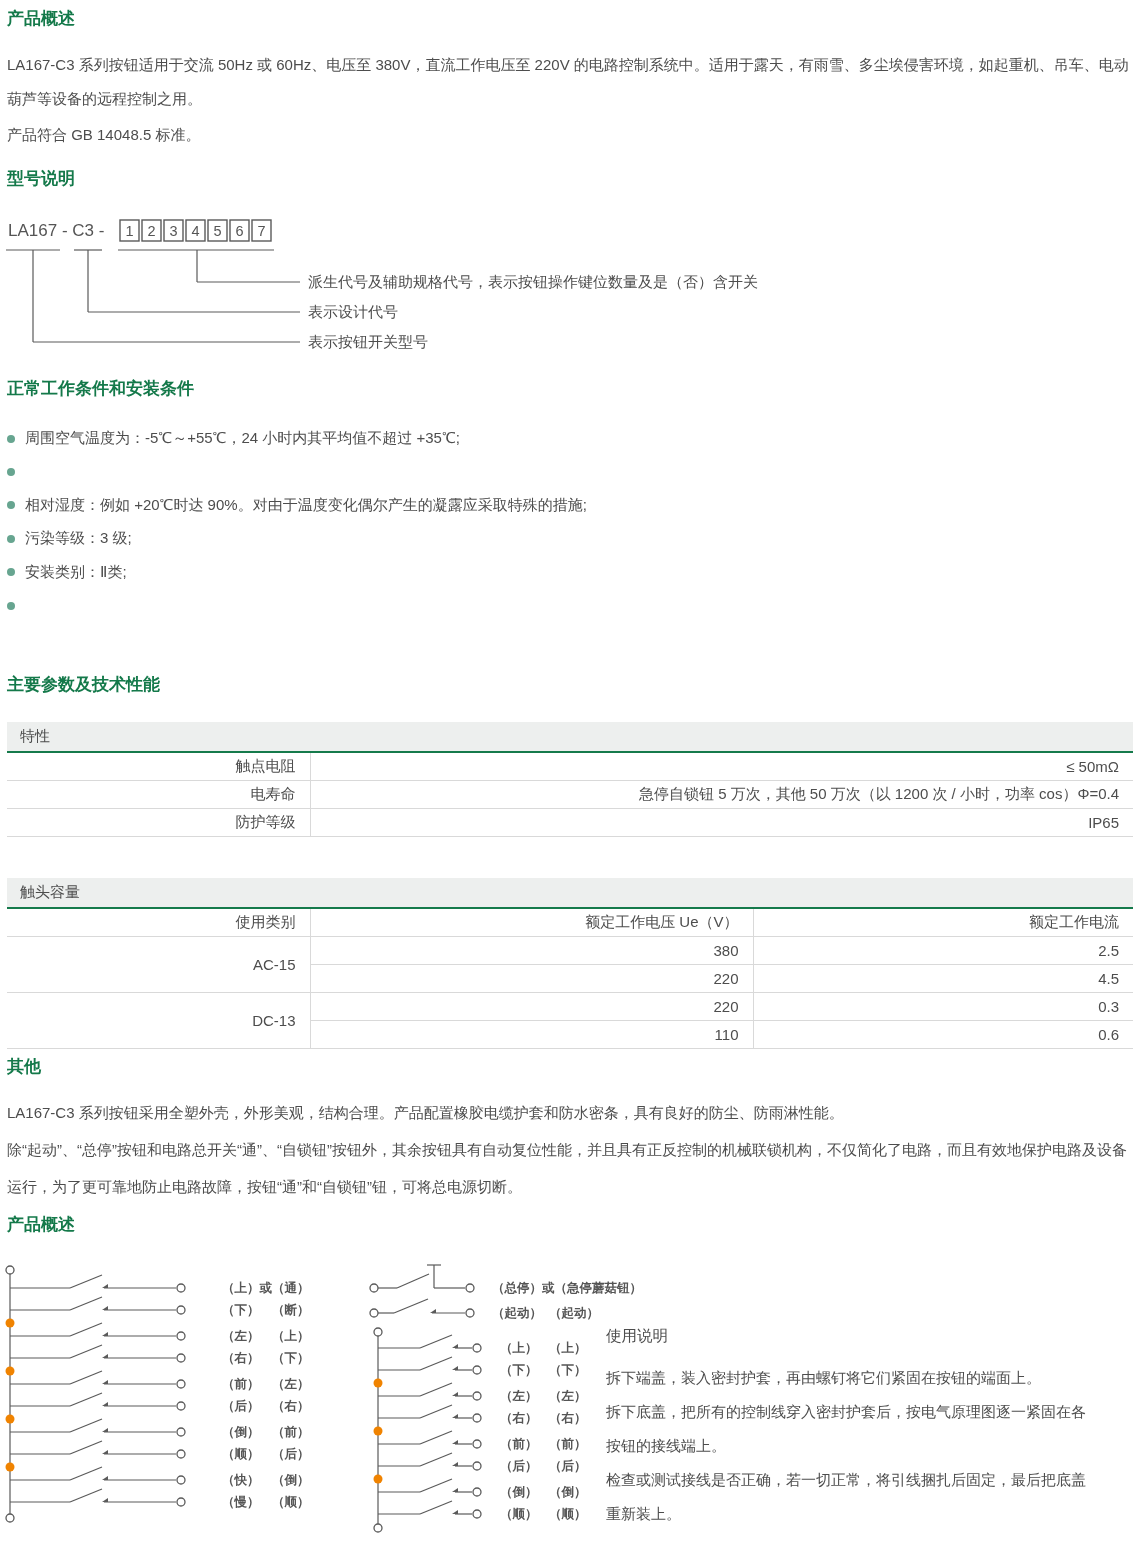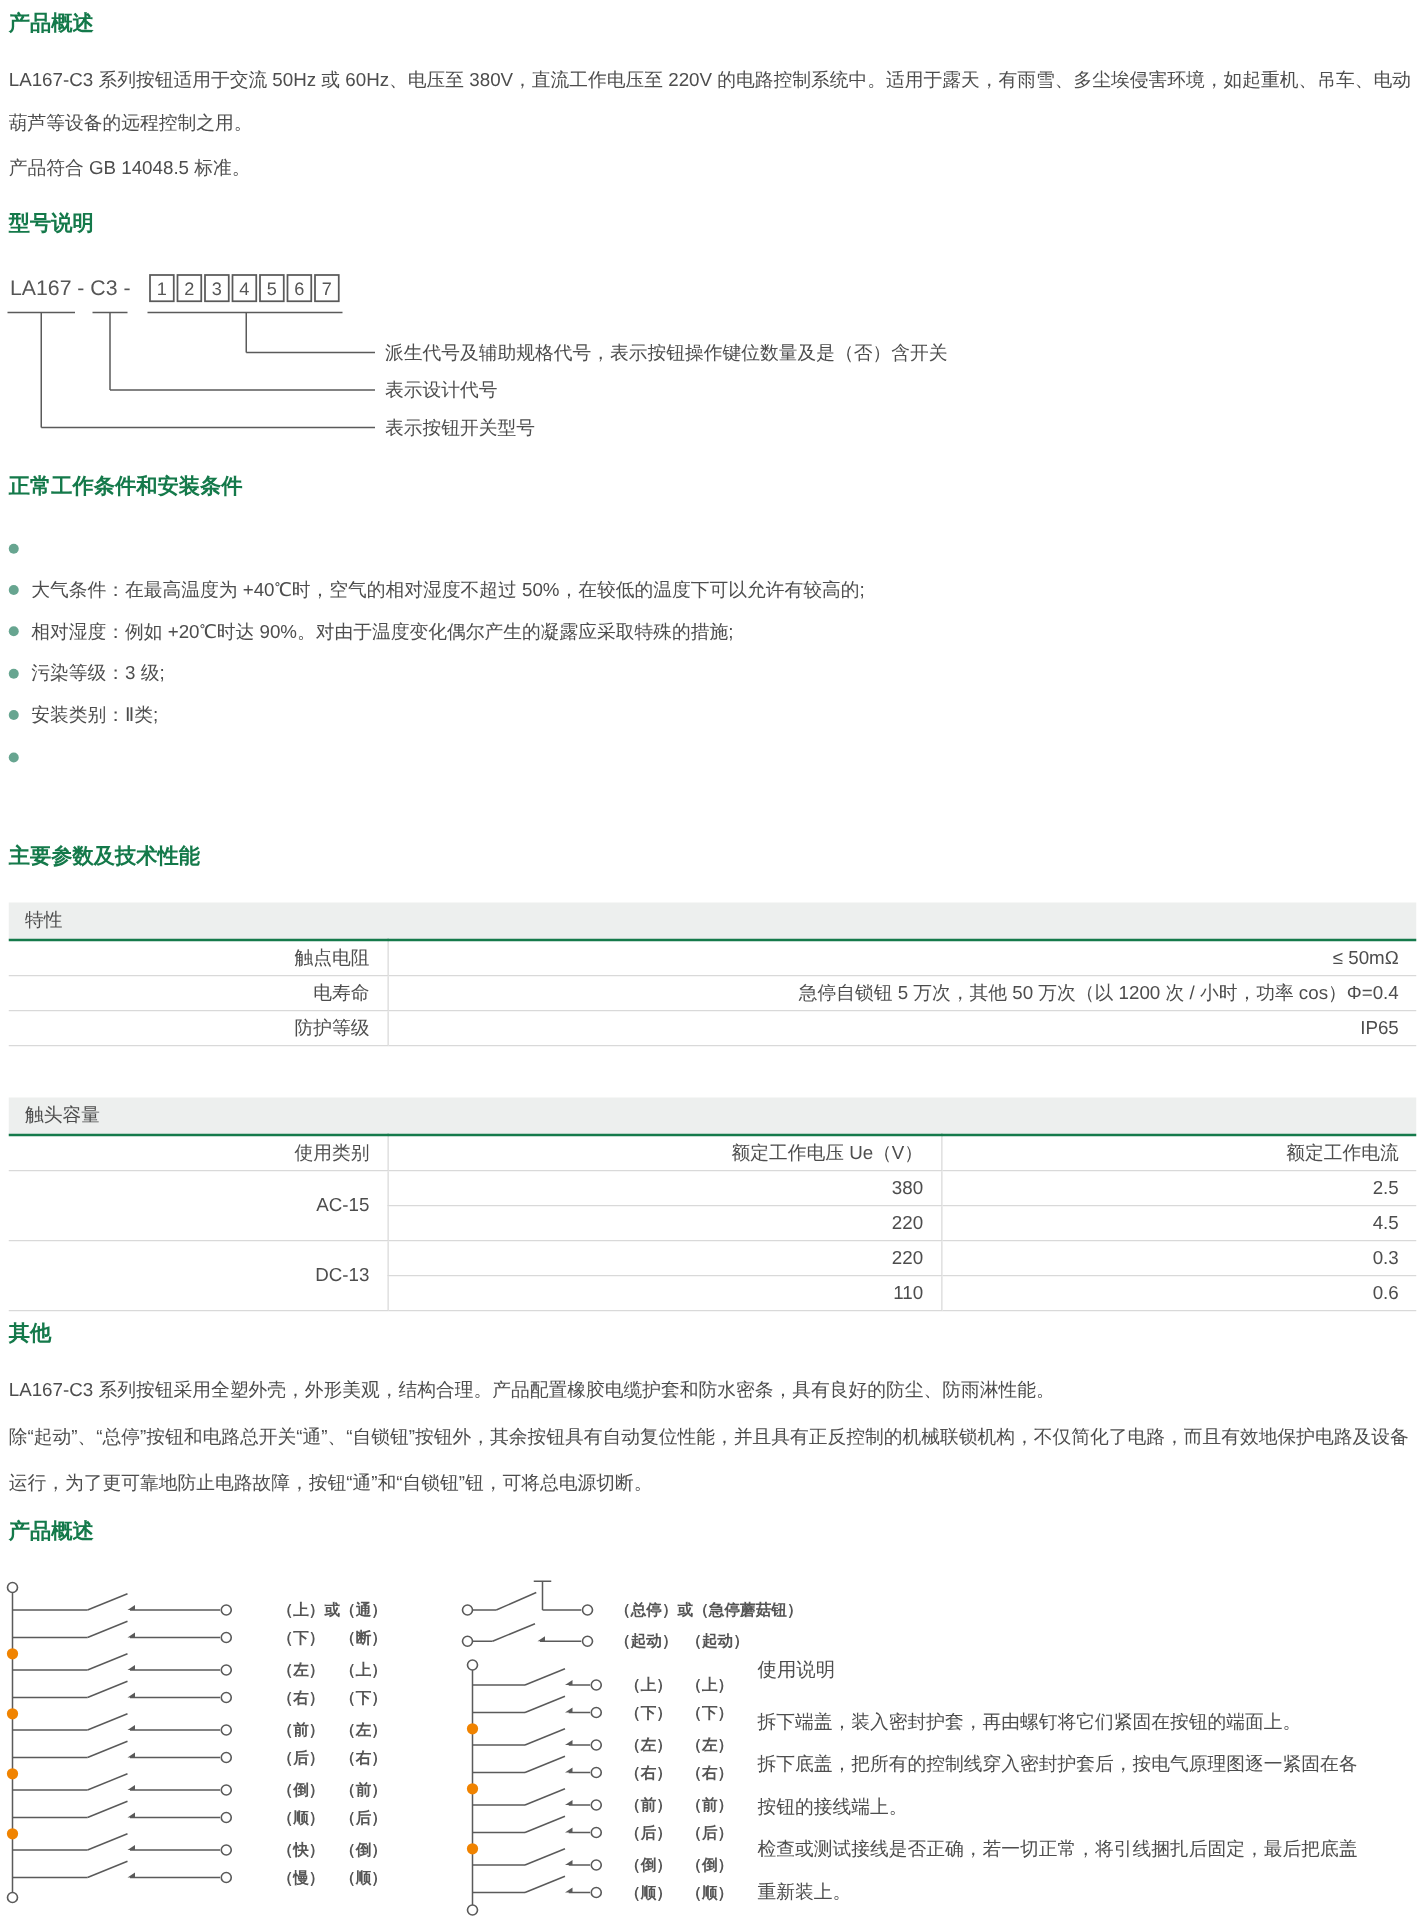--- a/index.html
+++ b/index.html
@@ -105,24 +105,24 @@
 
   <line class="dline" x1="33" y1="38" x2="33" y2="130"></line>
     <line class="dline" x1="33" y1="130" x2="300" y2="130"></line>
   <text class="mlabel" x="308" y="135">表示按钮开关型号</text>
 </svg>
 
 <h2 class="sec-title" style="top:376px">正常工作条件和安装条件</h2>
 <div id="conditions-list">
   <div class="cond-item">
       <span class="cond-bullet"></span>
-    </div>
-  <div class="cond-item">
-      <span class="cond-bullet"></span>
-      <span>大气条件：在最高温度为 +40℃时，空气的相对湿度不超过 50%，在较低的温度下可以允许有较高的;</span>
+      <span>周围空气温度为：-5℃～+55℃，24 小时内其平均值不超过 +35℃;</span>
+    </div>
+  <div class="cond-item">
+      <span class="cond-bullet"></span>
     </div>
   <div class="cond-item">
       <span class="cond-bullet"></span>
       <span>相对湿度：例如 +20℃时达 90%。对由于温度变化偶尔产生的凝露应采取特殊的措施;</span>
     </div>
   <div class="cond-item">
       <span class="cond-bullet"></span>
       <span>污染等级：3 级;</span>
     </div>
   <div class="cond-item">

